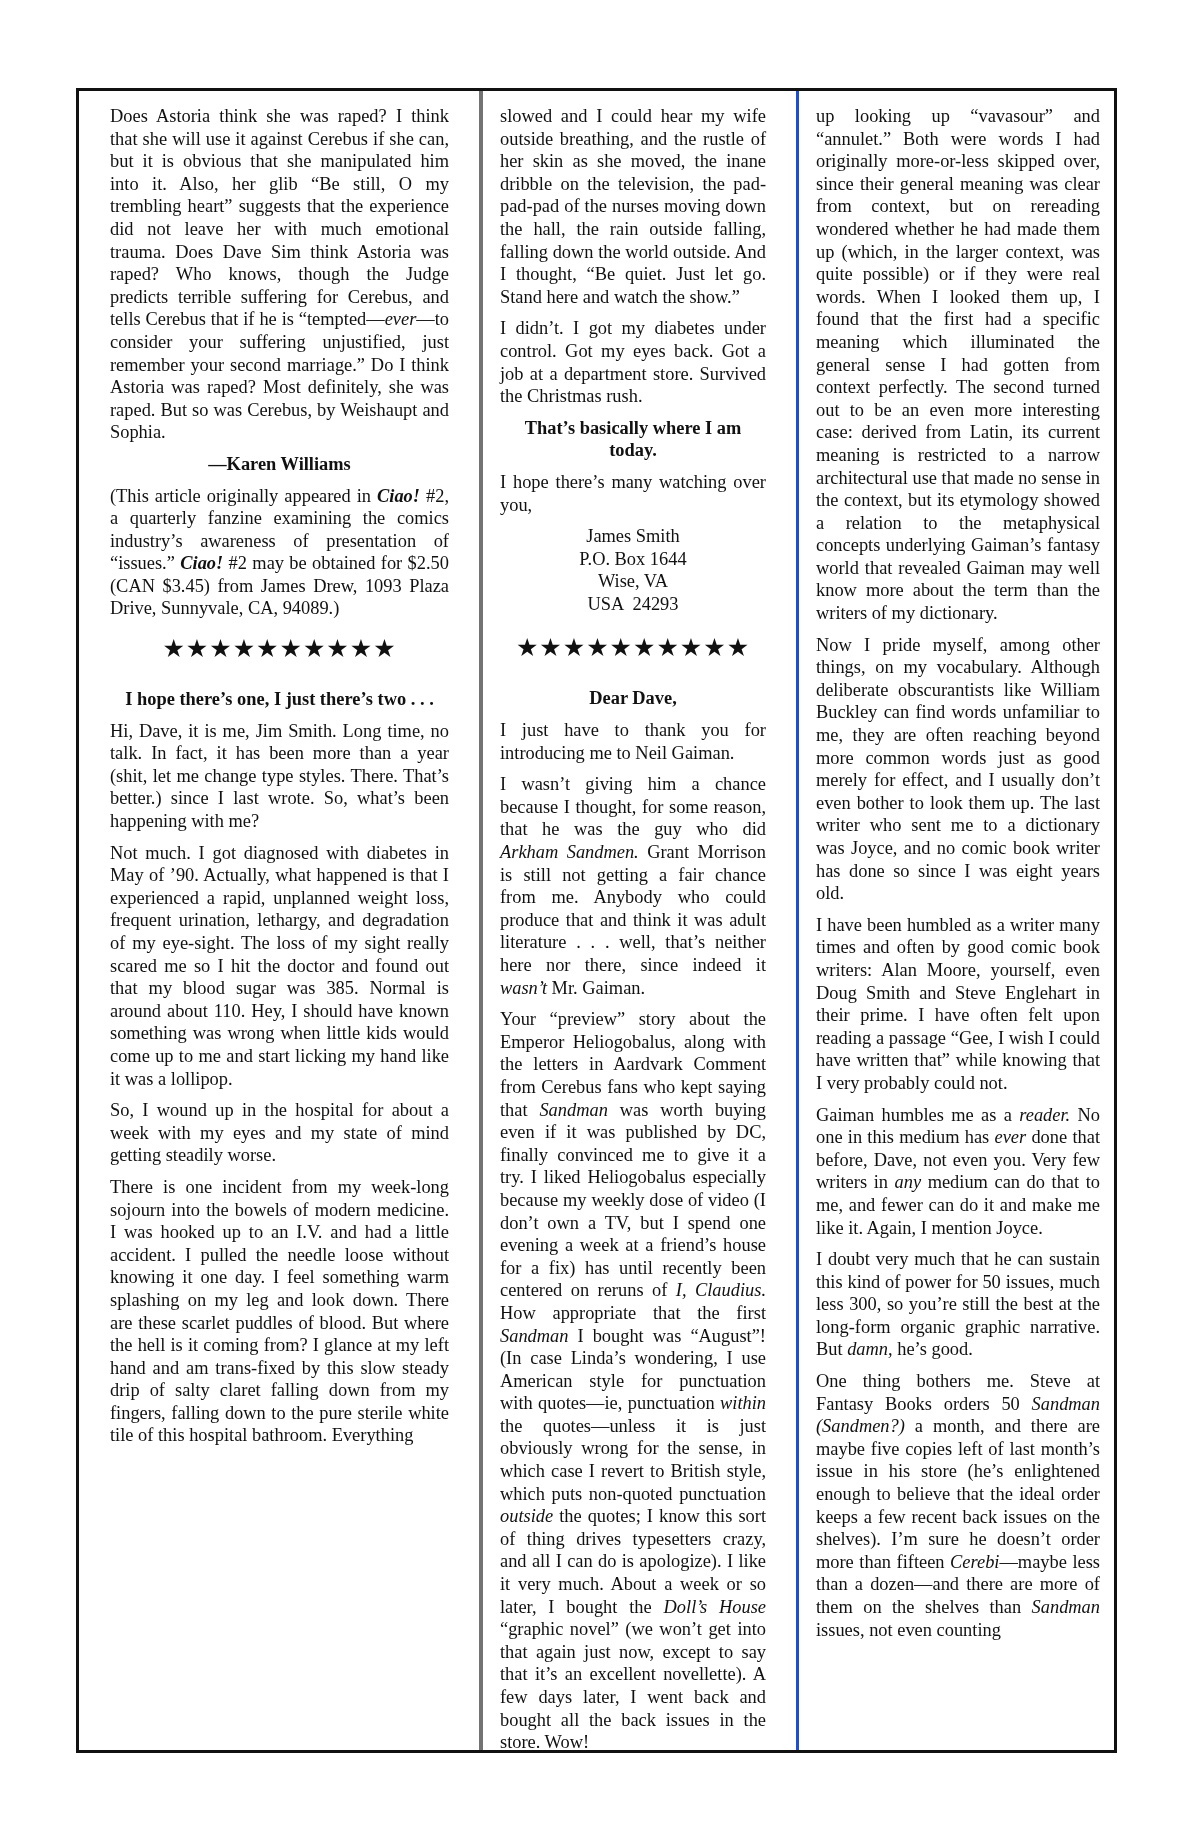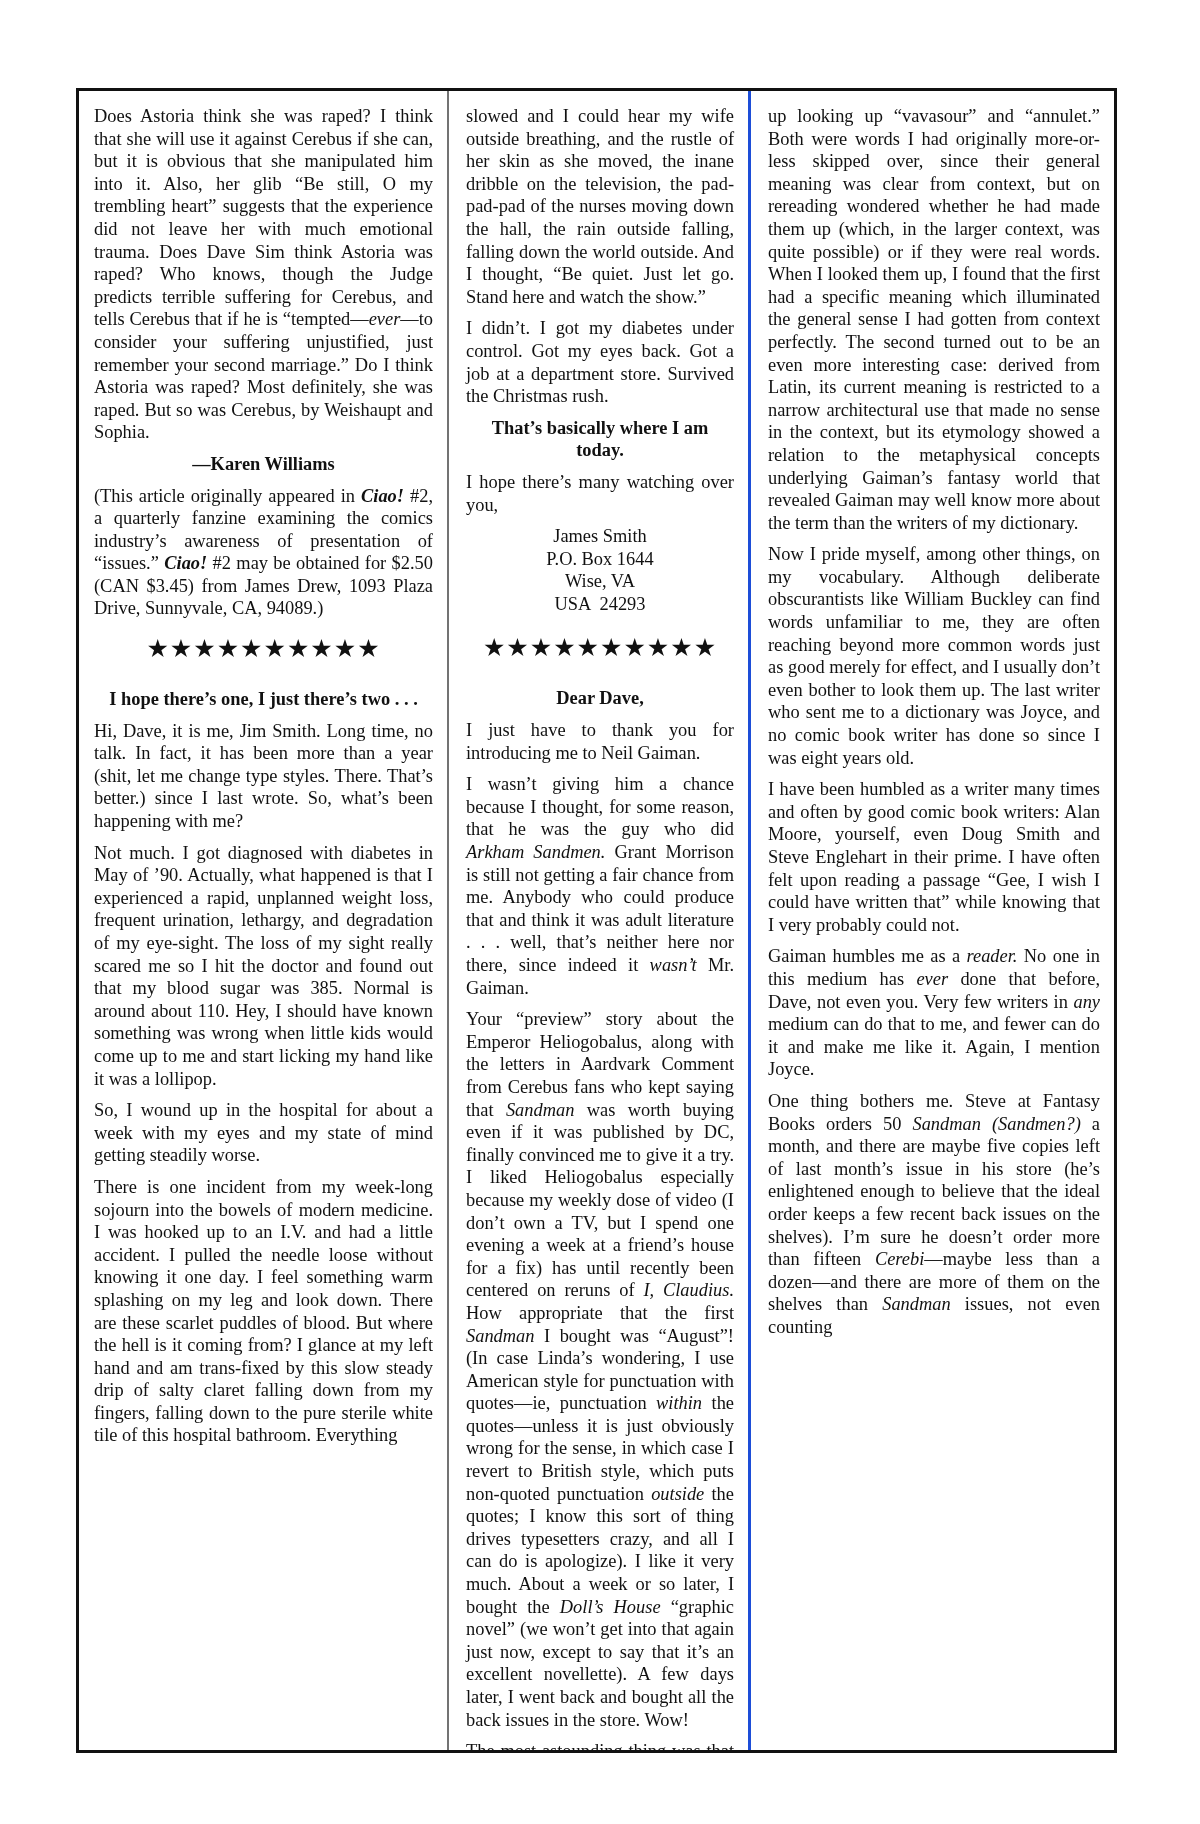--- a/index.html
+++ b/index.html
@@ -9,23 +9,24 @@
     border: 3px solid #111; box-sizing: border-box;
     display: flex;
   }
   .col {
     box-sizing: border-box; height: 100%;
     padding: 14px 14px 0 14px;
     font-family: "Liberation Serif", "DejaVu Serif", serif;
     font-size: 18.4px; line-height: 22.6px; color: #111;
     text-align: justify;
     overflow: hidden;
+    margin-left: 16px;
   }
   .col1 { width: 368px; padding-left: 15px; padding-right: 14px; }
-  .col2 { width: 301px; border-left: 2px solid #737373; padding-left: 17px; }
+  .col2 { width: 301px; border-left: 4px solid #737373; padding-left: 17px; }
   .col3 { flex: 1; border-left: 3px solid #1d4ed8; padding-left: 17px; padding-right: 14px; }
   .para { margin: 0 0 9px 0; }
   .sig { margin: 0 0 9px 0; text-align: left; }
   .stars {
     text-align: center; font-size: 25px; letter-spacing: 1px; line-height: 30px;
     margin: 14px 0 24px 0; font-family: "DejaVu Sans", sans-serif;
   }
   .addr { text-align: center; margin: 0 0 9px 0; }
   .addr div { line-height: 22.6px; }
   i, em { font-style: italic; }
@@ -65,15 +66,16 @@
     <p class="para">I wasn’t giving him a chance because I thought, for some reason, that he was the guy who did <i>Arkham Sandmen.</i> Grant Morrison is still not getting a fair chance from me. Anybody who could produce that and think it was adult literature . . . well, that’s neither here nor there, since indeed it <i>wasn’t</i> Mr. Gaiman.</p>
     <p class="para">Your “preview” story about the Emperor Heliogobalus, along with the letters in Aardvark Comment from Cerebus fans who kept saying that <i>Sandman</i> was worth buying even if it was published by DC, finally convinced me to give it a try. I liked Heliogobalus especially because my weekly dose of video (I don’t own a TV, but I spend one evening a week at a friend’s house for a fix) has until recently been centered on reruns of <i>I, Claudius.</i> How appropriate that the first <i>Sandman</i> I bought was “August”! (In case Linda’s wondering, I use American style for punctuation with quotes—ie, punctuation <i>within</i> the quotes—unless it is just obviously wrong for the sense, in which case I revert to British style, which puts non-quoted punctuation <i>outside</i> the quotes; I know this sort of thing drives typesetters crazy, and all I can do is apologize). I like it very much. About a week or so later, I bought the <i>Doll’s House</i> “graphic novel” (we won’t get into that again just now, except to say that it’s an excellent novellette). A few days later, I went back and bought all the back issues in the store. Wow!</p>
     <p class="para">The most astounding thing was that upon rereading <i>Doll’s House</i> I ended</p>
   </div>
 
   <div class="col col3">
     <p class="para">up looking up “vavasour” and “annulet.” Both were words I had originally more-or-less skipped over, since their general meaning was clear from context, but on rereading wondered whether he had made them up (which, in the larger context, was quite possible) or if they were real words. When I looked them up, I found that the first had a specific meaning which illuminated the general sense I had gotten from context perfectly. The second turned out to be an even more interesting case: derived from Latin, its current meaning is restricted to a narrow architectural use that made no sense in the context, but its etymology showed a relation to the metaphysical concepts underlying Gaiman’s fantasy world that revealed Gaiman may well know more about the term than the writers of my dictionary.</p>
     <p class="para">Now I pride myself, among other things, on my vocabulary. Although deliberate obscurantists like William Buckley can find words unfamiliar to me, they are often reaching beyond more common words just as good merely for effect, and I usually don’t even bother to look them up. The last writer who sent me to a dictionary was Joyce, and no comic book writer has done so since I was eight years old.</p>
     <p class="para">I have been humbled as a writer many times and often by good comic book writers: Alan Moore, yourself, even Doug Smith and Steve Englehart in their prime. I have often felt upon reading a passage “Gee, I wish I could have written that” while knowing that I very probably could not.</p>
     <p class="para">Gaiman humbles me as a <i>reader.</i> No one in this medium has <i>ever</i> done that before, Dave, not even you. Very few writers in <i>any</i> medium can do that to me, and fewer can do it and make me like it. Again, I mention Joyce.</p>
+    <p class="para">I doubt very much that he can sustain this kind of power for 50 issues, much less 300, so you’re still the best at the long-form organic graphic narrative. But <i>damn,</i> he’s good.</p>
     <p class="para">One thing bothers me. Steve at Fantasy Books orders 50 <i>Sandman (Sandmen?)</i> a month, and there are maybe five copies left of last month’s issue in his store (he’s enlightened enough to believe that the ideal order keeps a few recent back issues on the shelves). I’m sure he doesn’t order more than fifteen <i>Cerebi</i>—maybe less than a dozen—and there are more of them on the shelves than <i>Sandman</i> issues, not even counting</p>
   </div>
 </div>
 
 </body></html>

